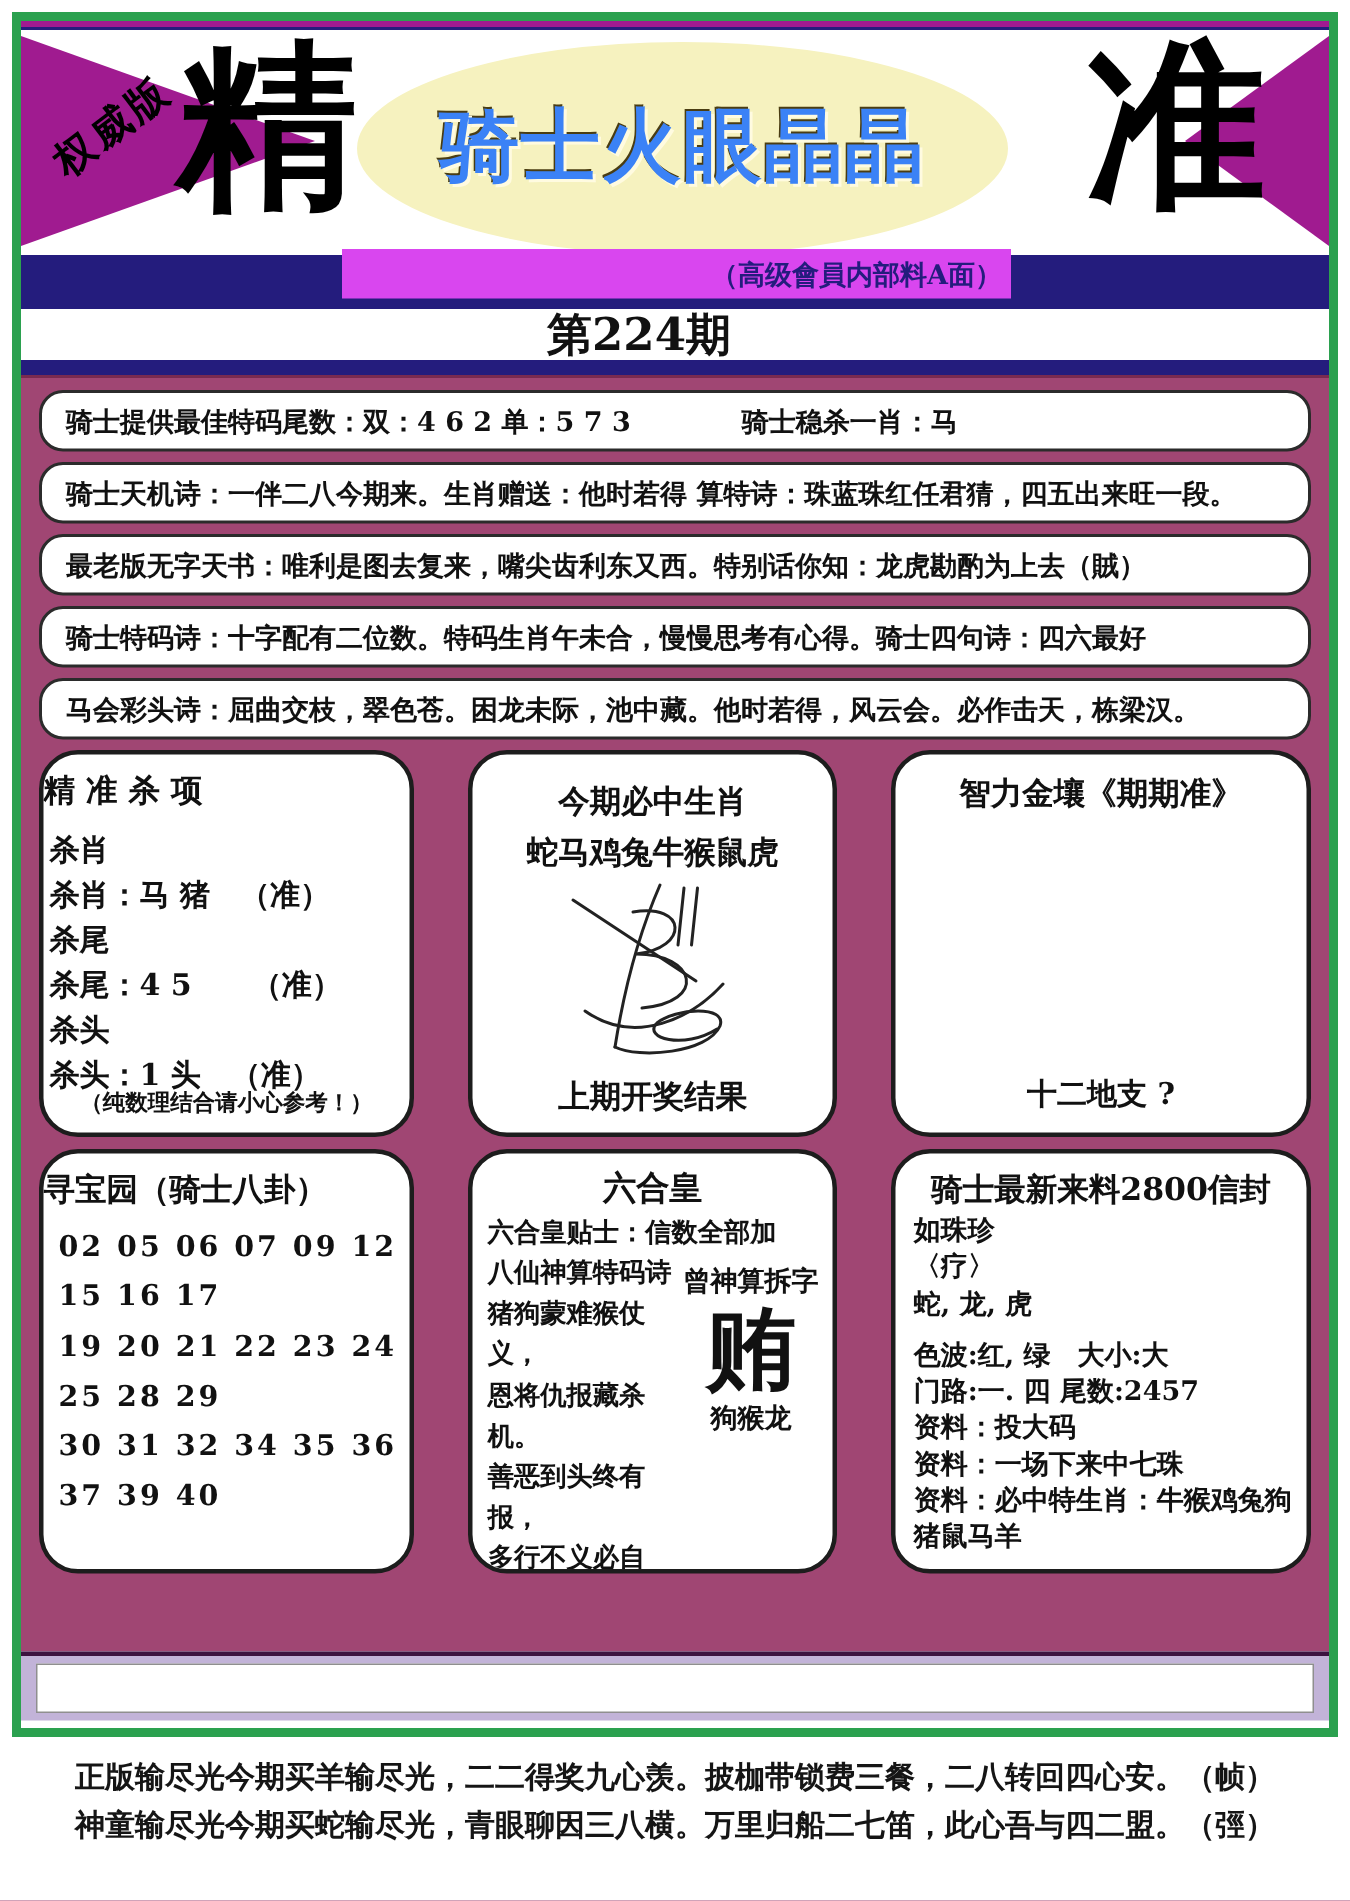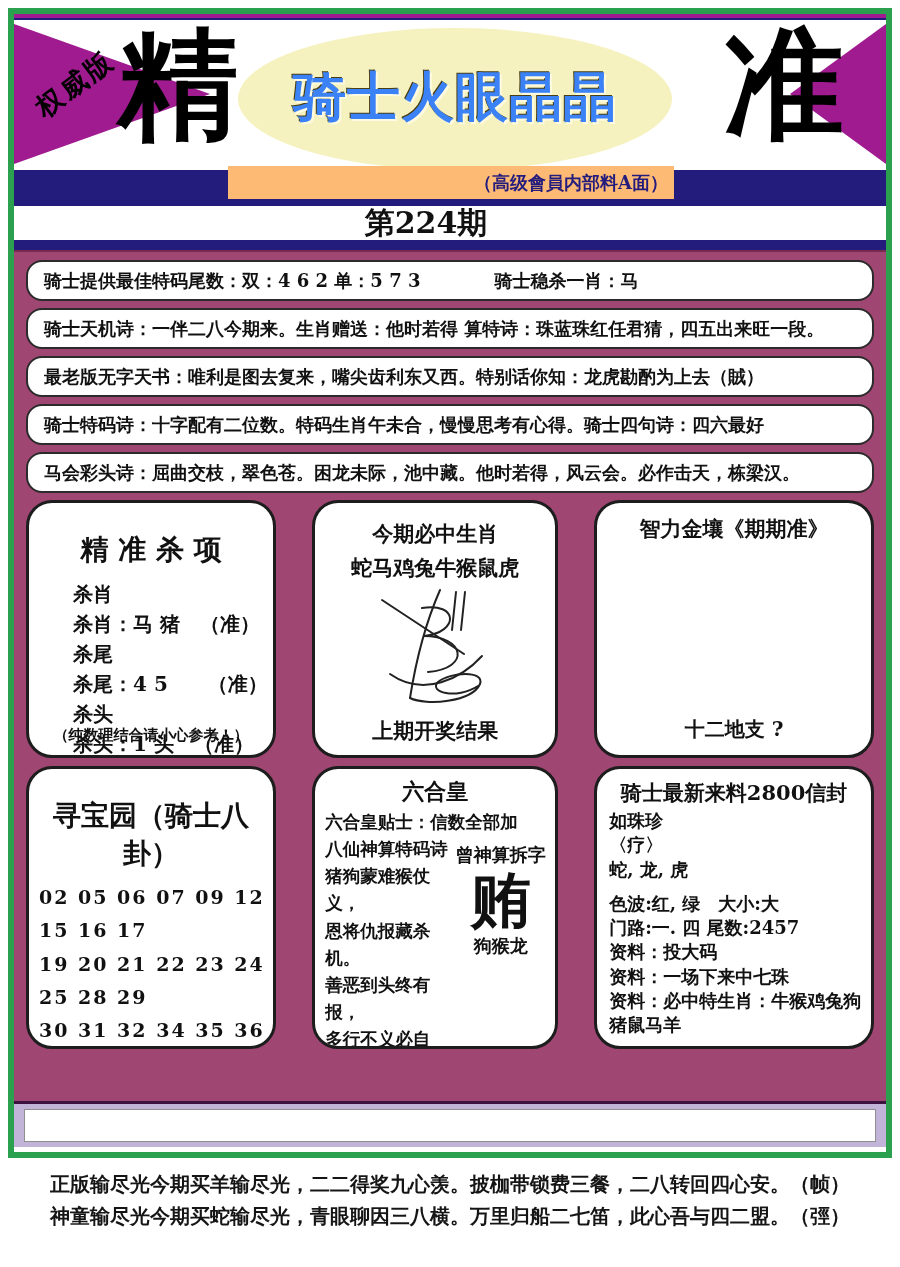--- a/index.html
+++ b/index.html
@@ -24,21 +24,21 @@
   .char-right { right: 42px; }
   .ellipse { position: absolute; left: 224px; top: 8px; width: 434px; height: 142px;
              background: #f6f2bf; border-radius: 50%; }
   .center-title { position: absolute; left: 228px; top: 42px; width: 426px; text-align: center;
              font-size: 53px; font-weight: 800; color: #3b82f6; letter-spacing: 1px;
              text-shadow: 2px 2px 0 #fffbe0, -1px -1px 0 #4a3d12; }
 
   
   .navy-band { position: relative; height: 32px; background: #241c7d; }
   .sub-box { position: absolute; left: 214px; top: -4px; width: 446px; height: 33px;
-             background: #fdba74; display: flex; align-items: center; justify-content: flex-end;
+             background: #d946ef; display: flex; align-items: center; justify-content: flex-end;
              padding-right: 6px; font-size: 18px; font-weight: 700; color: #241c7d; }
   .issue-bar { height: 42px; background: #fff; border-top: 4px solid #241c7d; border-bottom: 4px solid #241c7d;
                display: flex; align-items: center; justify-content: center;
                font-size: 30px; font-weight: 700; transform: none; }
   .issue-bar span { transform: translateX(-24px); }
   .navy-sep { height: 8px; background: #241c7d; border-bottom: 2px solid #7a2a50; }
 
   
   .plum { background: #a04673; padding: 8px 12px 0 12px; height: 849px; overflow: hidden; }
   .bar { background: #fff; border: 2px solid #2b2b2b; border-radius: 16px;
@@ -51,22 +51,22 @@
 
   .panel-row { display: flex; justify-content: space-between; }
   .panel-row.first { margin-bottom: 8px; }
   .panel { background: #fff; border: 3px solid #1d1d1d; border-radius: 26px; overflow: hidden; position: relative; }
   .row1 .panel { height: 258px; }
   .row2 .panel { height: 283px; }
   .p-left { width: 29.5%; }
   .p-mid  { width: 29%; }
   .p-right{ width: 33%; }
 
-  .p-title { text-align: center; font-size: 28px; font-weight: 700; padding-top: 28px; }
-  .kill-lines { padding: 10px 0 0 4px; font-size: 20px; font-weight: 700; line-height: 1.5; margin-left: 40px; }
+  .p-title { font-size: 21px; font-weight: 700; padding-top: 10px; }
+  .kill-lines { padding: 10px 0 0 4px; font-size: 20px; font-weight: 700; line-height: 1.5; }
   .kill-note { position: absolute; bottom: 10px; width: 100%; text-align: center;
                font-size: 15px; font-weight: 700; }
   .zodiac-line { text-align: center; font-size: 21px; font-weight: 700; line-height: 1.6; }
   .zodiac-line.first { padding-top: 14px; }
   .sig-wrap { display: flex; justify-content: center; margin-top: 2px; }
   .zodiac-footer { position: absolute; bottom: 10px; width: 100%; text-align: center;
                    font-size: 21px; font-weight: 700; }
   .gold-title { text-align: center; font-size: 21px; font-weight: 700; padding-top: 12px; }
   .gold-footer { position: absolute; bottom: 12px; width: 100%; text-align: center;
                  font-size: 20px; font-weight: 700; }

